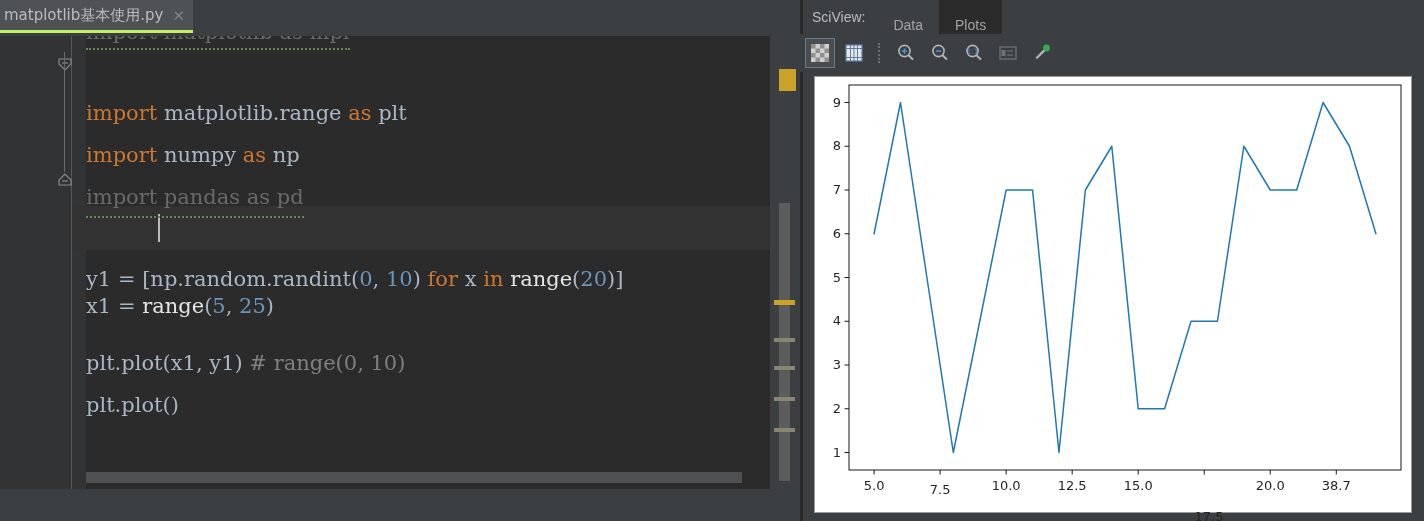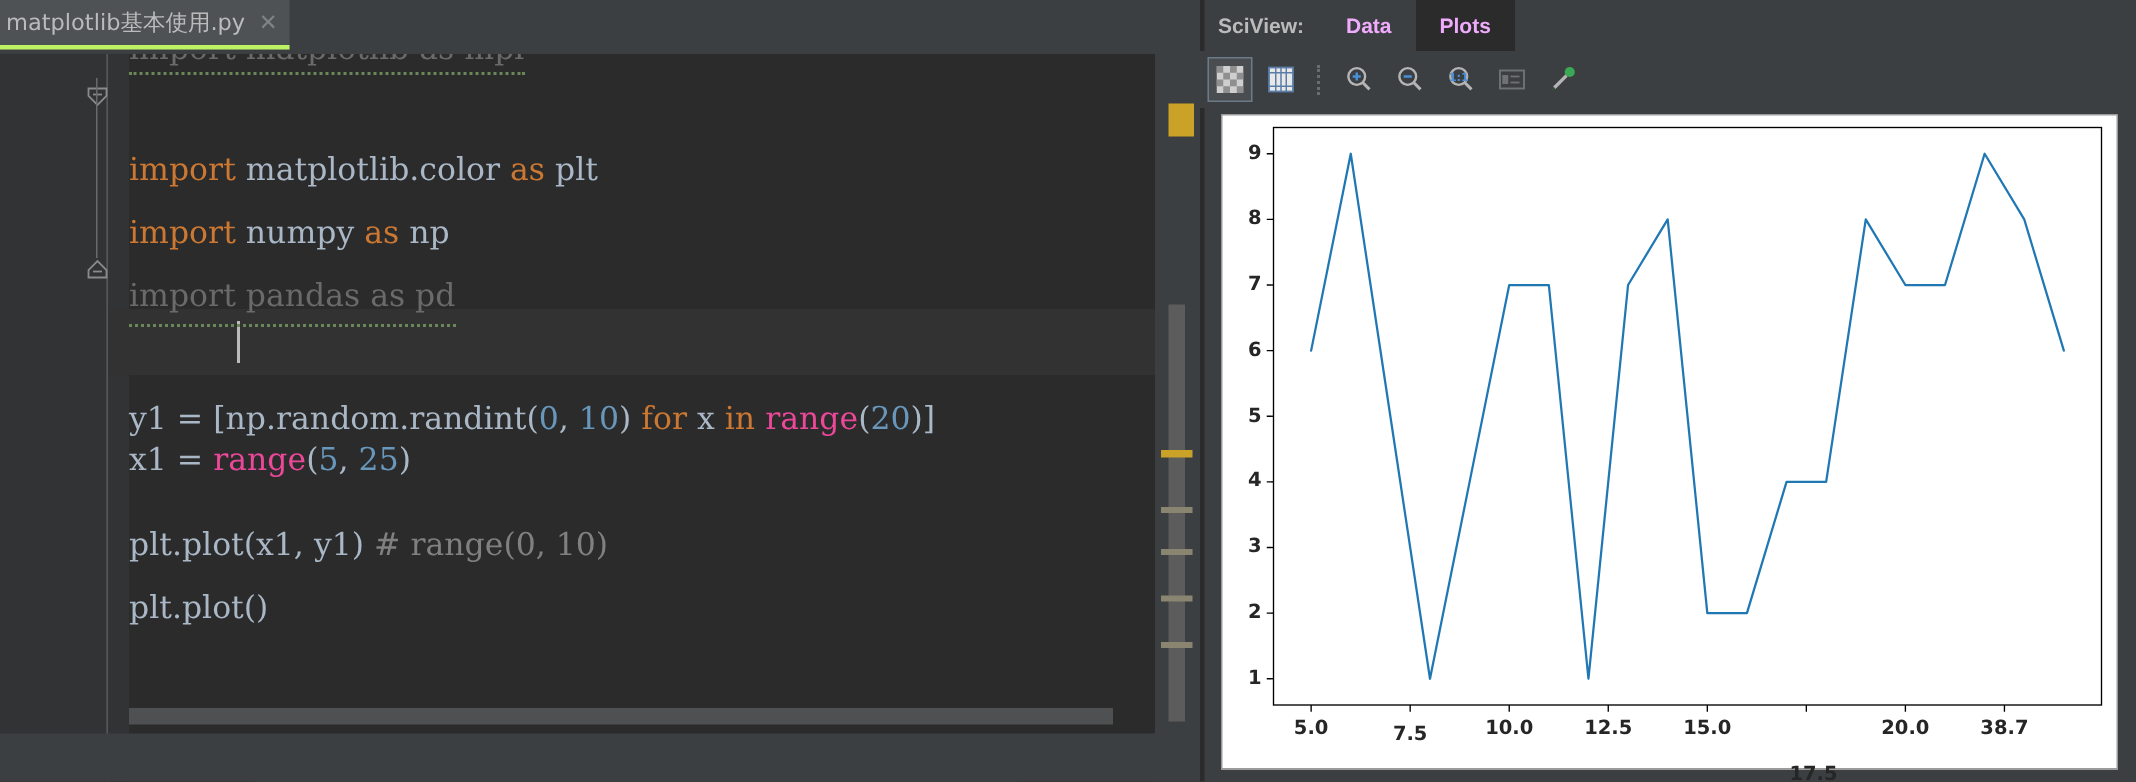--- a/index.html
+++ b/index.html
@@ -67,21 +67,21 @@
     position: absolute; left: 14px; height: 42px;
     line-height: 42px;
     white-space: pre;
     font-family: "DejaVu Serif", serif;
     font-size: 21px;
     color: #a9b7c6;
   }
   .kw   { color: #cc7832; }
   .id   { color: #a9b7c6; }
   .num  { color: #6897bb; }
-  .fn   { color: #ec4899; }
+  .fn   { color: #e5e5e5; }
   .cmt  { color: #808080; }
   .dim  { color: #6a6a6a; }
   .punc { color: #a9b7c6; }
 
   
   #clipped-line {
     position: absolute; left: 14px; top: -16px; height: 30px;
     font-family: "DejaVu Serif", serif; font-size: 21px;
     color: #6a6a6a; white-space: pre;
   }
@@ -137,34 +137,33 @@
   }
   #editor-bottom-strip {
     position: absolute; left: 0; bottom: 0; width: 800px; height: 32px;
     background: #3c3f41;
   }
 
   
   #sciview-pane {
     position: absolute; left: 800px; top: 0; width: 624px; height: 510px;
     background: #3c3f41;
-    font-weight: bold;
   }
   #sciview-tabs {
     position: absolute; left: 0; top: 0; width: 624px; height: 34px;
     display: flex; align-items: center;
   }
   #sciview-label {
     font-size: 14px; color: #bbbbbb; padding: 0 12px 0 12px;
     font-family: "Liberation Sans", sans-serif;
   }
   .sv-tab {
     height: 34px; padding: 17px 16px;
-    display: flex; align-items: center;
-    font-size: 14px; color: #f0abfc;
+    display: flex; align-items: flex-start;
+    font-size: 14px; color: #a3a3a3;
   }
   .sv-tab.active { background: #2b2b2b; }
 
   #sciview-toolbar {
     position: absolute; left: 0; top: 34px; width: 624px; height: 38px;
     background: #3c3f41;
     display: flex; align-items: center;
   }
   .tb-btn {
     width: 30px; height: 30px; margin-left: 4px;
@@ -222,21 +221,21 @@
 
     <div id="gutter"></div>
     <div id="gutter-vline"></div>
 
     <div id="code-area">
       <div id="code-left-rail"></div>
       <div id="caret-line-bg"></div>
       <div id="clipped-line" class="squiggle-green">import matplotlib as mpl</div>
       <div id="caret"></div>
       <div id="code-lines">
-          <div class="code-line" style="top: 56px;"><span class="kw">import</span><span class="id"> matplotlib.color </span><span class="kw">as</span><span class="id"> plt</span></div>
+          <div class="code-line" style="top: 56px;"><span class="kw">import</span><span class="id"> matplotlib.range </span><span class="kw">as</span><span class="id"> plt</span></div>
           <div class="code-line" style="top: 98px;"><span class="kw">import</span><span class="id"> numpy </span><span class="kw">as</span><span class="id"> np</span></div>
           <div class="code-line squiggle-green" style="top: 140px;"><span class="dim">import pandas as pd</span></div>
           <div class="code-line" style="top: 182px;"></div>
           <div class="code-line" style="top: 222px;"><span class="id">y1 = [np.random.randint(</span><span class="num">0</span><span class="punc">, </span><span class="num">10</span><span class="punc">) </span><span class="kw">for</span><span class="id"> x </span><span class="kw">in</span><span class="id"> </span><span class="fn">range</span><span class="punc">(</span><span class="num">20</span><span class="punc">)]</span></div>
           <div class="code-line" style="top: 249px;"><span class="id">x1 = </span><span class="fn">range</span><span class="punc">(</span><span class="num">5</span><span class="punc">, </span><span class="num">25</span><span class="punc">)</span></div>
           <div class="code-line" style="top: 306px;"><span class="id">plt.plot(x1, y1) </span><span class="cmt"># range(0, 10)</span></div>
           <div class="code-line" style="top: 348px;"><span class="id">plt.plot()</span></div>
         </div>
     </div>
 

